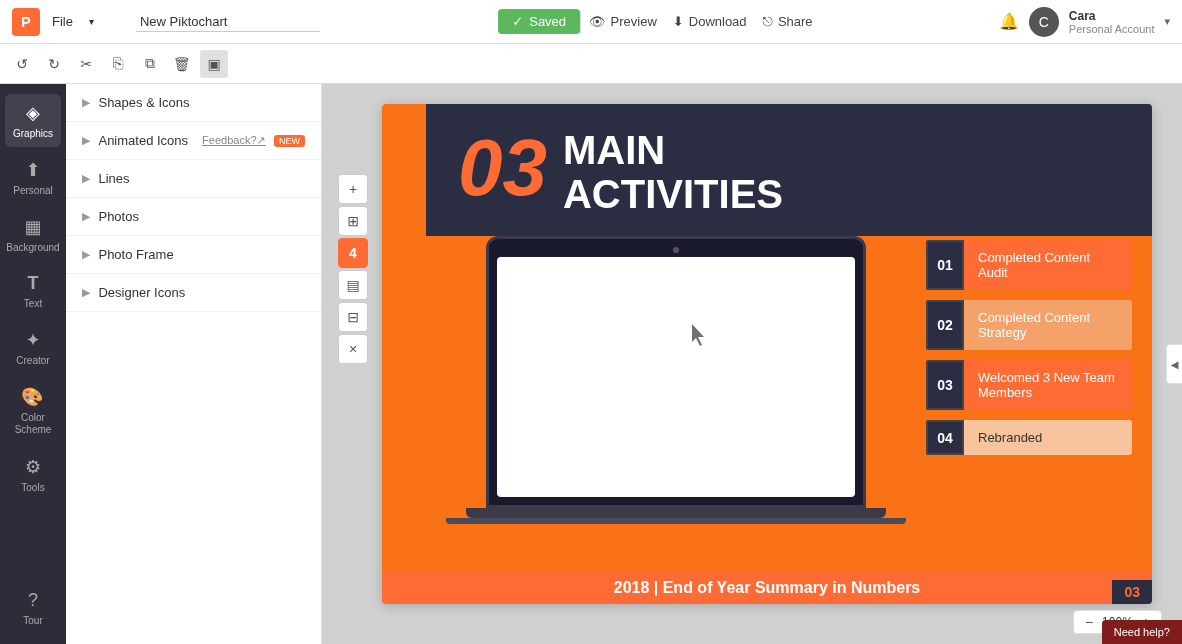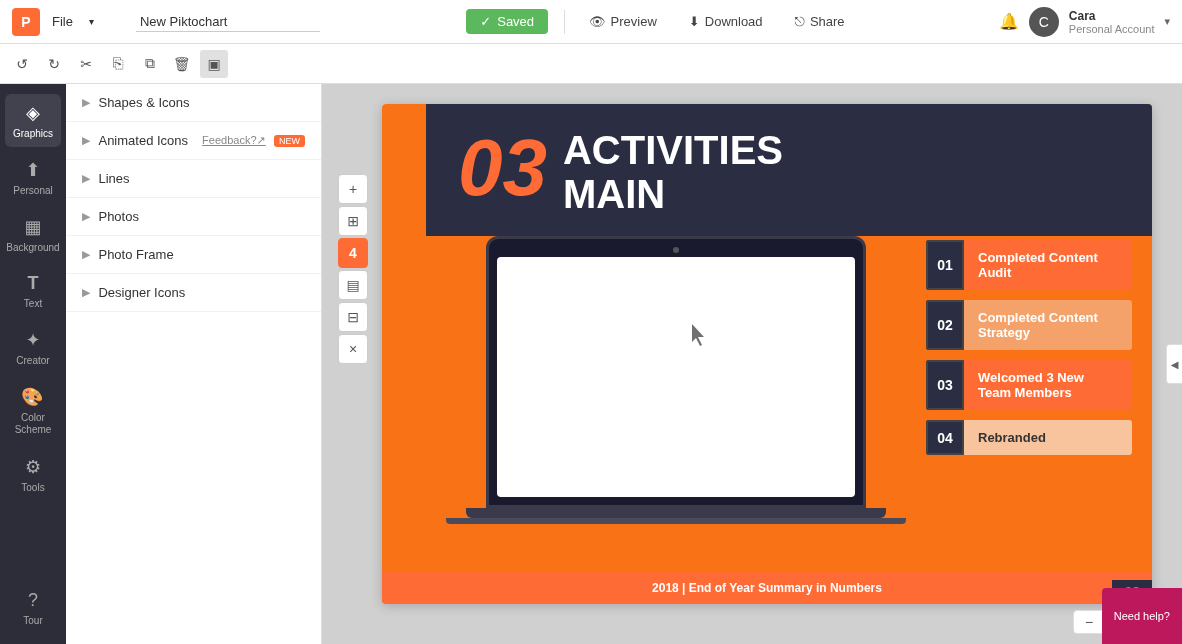--- a/index.html
+++ b/index.html
@@ -32,21 +32,21 @@
       border: none; outline: none;
       font-size: 13px; color: #333;
       background: transparent;
       border-bottom: 1px solid #ccc;
       padding: 2px 4px;
       min-width: 160px;
       margin-left: 30px;
     }
     .topbar-center {
       flex: 1;
-      display: flex; align-items: center; justify-content: center; gap: 16px;
+      display: flex; align-items: center; justify-content: center; 
     }
     .btn-saved {
       background: #5cb85c;
       color: white;
       border: none;
       border-radius: 4px;
       padding: 5px 14px;
       font-size: 13px;
       cursor: pointer;
       display: flex; align-items: center; gap: 6px;
@@ -281,21 +281,21 @@
       font-weight: bold;
       width: 38px;
       display: flex; align-items: center; justify-content: center;
       flex-shrink: 0;
       text-align: right;
     }
     .activity-label {
       background: #ff6b35;
       color: #fff;
       font-size: 13px;
-      font-weight: 700;
+      font-weight: 400;
       padding: 10px 14px;
       flex: 1;
       display: flex; align-items: center;
     }
     .activity-item.light .activity-label {
       background: #f4a26a;
     }
     .activity-item.lighter .activity-label {
       background: #f7c49e;
       color: #333;
@@ -304,21 +304,21 @@
     
     .slide-footer {
       background: #ff6b35;
       position: absolute;
       bottom: 0; left: 0; right: 0;
       height: 32px;
       display: flex; align-items: center; justify-content: center;
     }
     .slide-footer-text {
       color: #fff;
-      font-size: 12px;
+      font-size: 16px;
       font-weight: 600;
     }
     .slide-footer-badge {
       position: absolute;
       right: 0; bottom: 0;
       background: #2b2d42;
       color: #ff6b35;
       padding: 4px 12px;
       font-size: 14px;
       font-weight: bold;
@@ -340,24 +340,24 @@
     .zoom-btn {
       border: none; background: transparent;
       cursor: pointer; font-size: 14px; color: #555;
       padding: 0 3px;
     }
 
     
     .need-help {
       position: absolute;
       bottom: 0; right: 0;
-      background: #be185d;
+      background: #7f1d1d;
       color: white;
       font-size: 11px;
-      padding: 22px 12px;
+      padding: 6px 12px;
       border-radius: 4px 0 0 0;
       cursor: pointer;
     }
   </style>
 </head>
 <body>
 
 <div class="topbar">
   <div class="topbar-logo">P</div>
   <div class="topbar-file">
@@ -492,22 +492,22 @@
     </div>
 
     <div class="slide-close-btn">◀</div>
 
     <div class="canvas-wrapper">
       <div class="slide">
 
         <div class="slide-header">
           <div class="slide-big-number">03</div>
           <div class="slide-title-block">
+            <div class="slide-title-main">MAIN</div>
             <div class="slide-title-main">ACTIVITIES</div>
-            <div class="slide-title-main">MAIN</div>
           </div>
         </div>
 
         <div class="slide-body">
 
           <div style="display:flex; flex-direction:column; align-items:center;">
             <div class="laptop-mockup">
               <div style="display:flex; justify-content:center; margin-bottom:4px;">
                 <div style="width:6px;height:6px;background:#555;border-radius:50%;"></div>
               </div>

